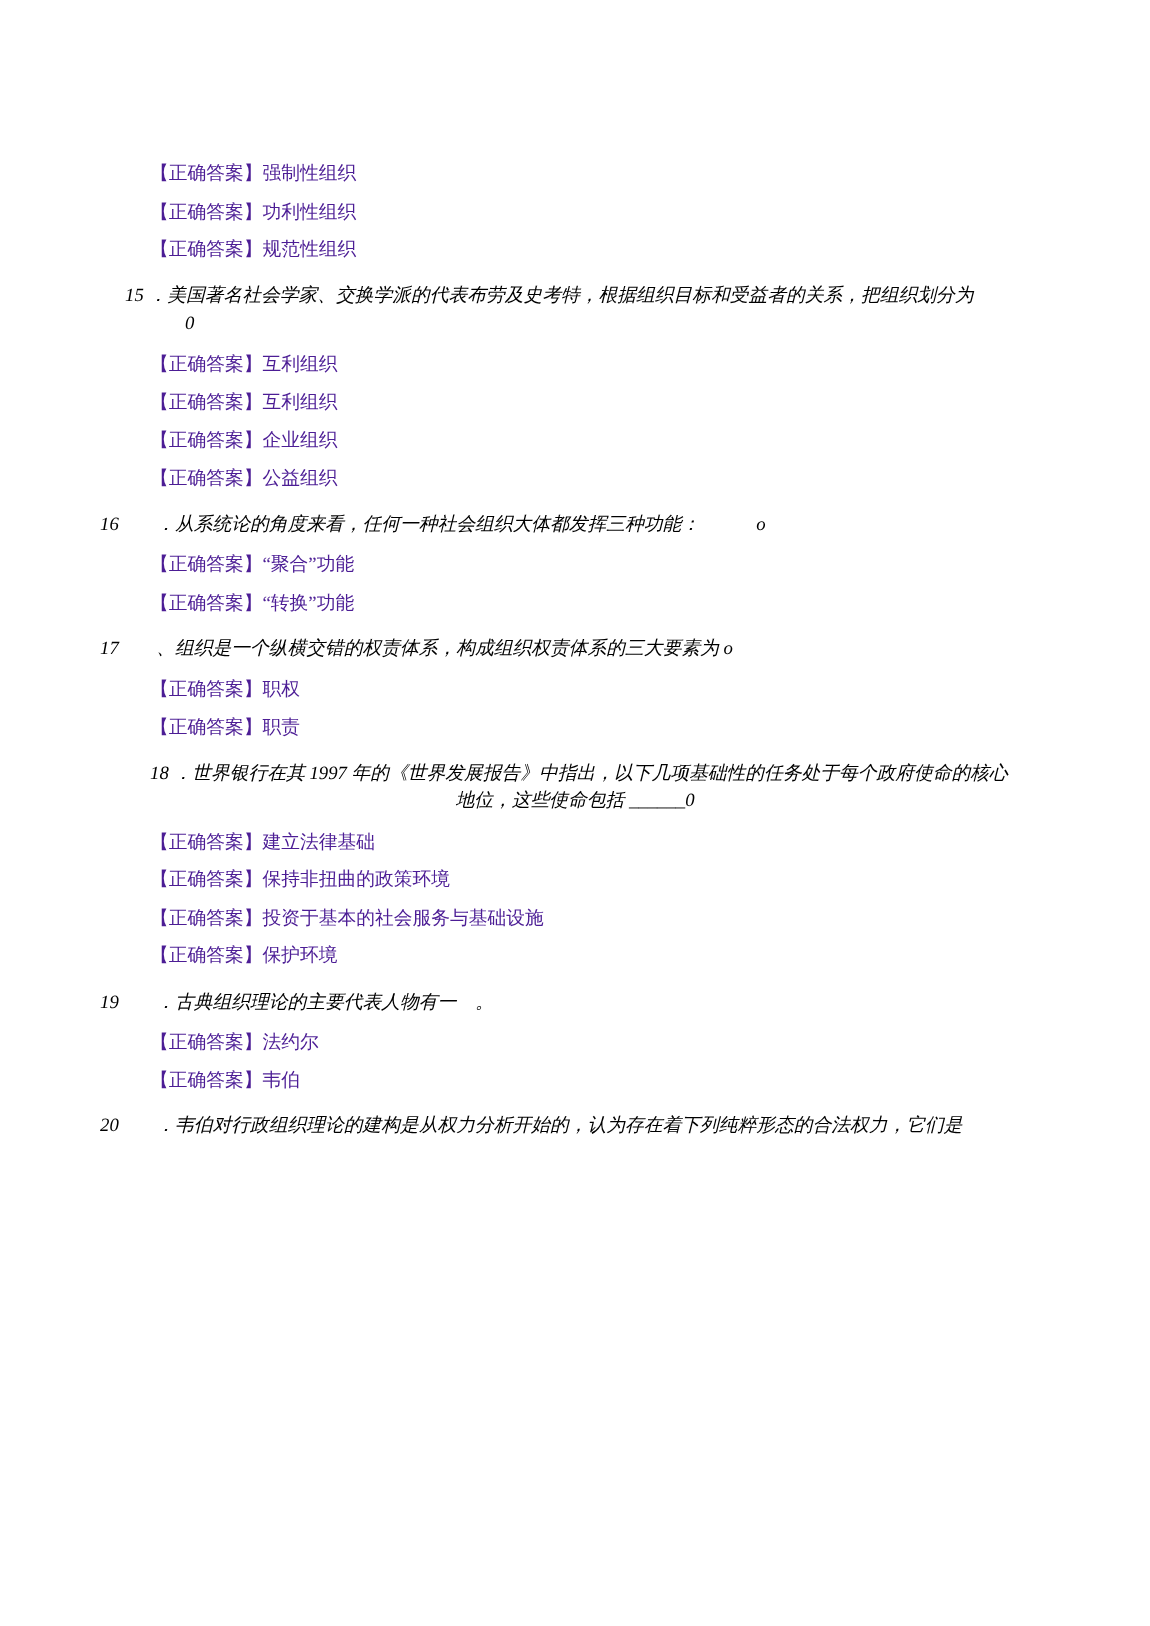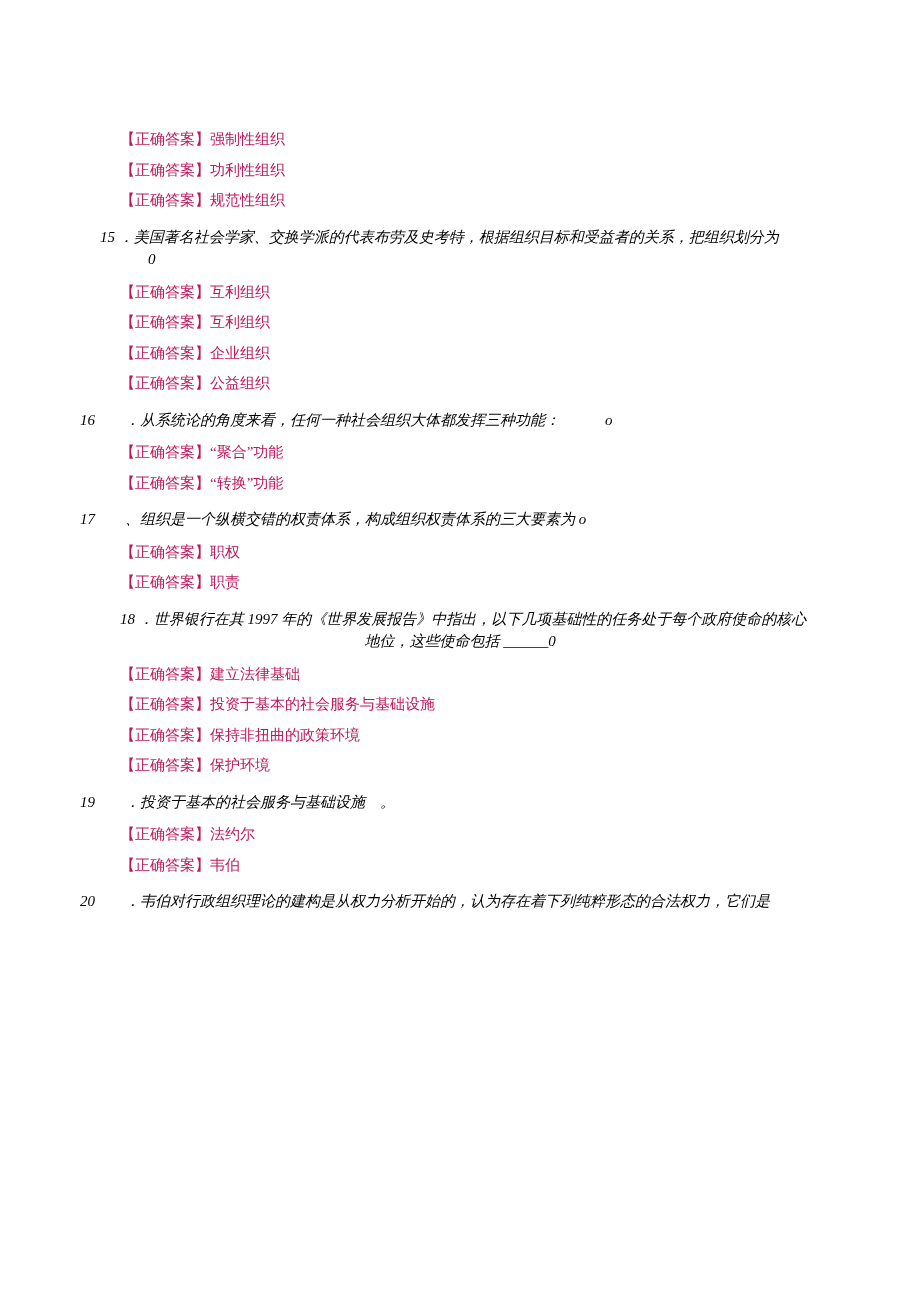--- a/index.html
+++ b/index.html
@@ -11,21 +11,21 @@
     line-height: 1.5;
     color: #000000;
   }
   .page {
     width: 920px;
     min-height: 1301px;
     padding: 120px 80px 0 80px;
     box-sizing: border-box;
   }
   .answer {
-    color: #be185d;
+    color: #4c1d95;
     margin: 8px 0 8px 40px;
   }
   .question {
     color: #000000;
     margin: 14px 0 10px 0;
     font-style: italic;
   }
   .q15 {
     margin-left: 20px;
     text-indent: 0;
@@ -100,31 +100,31 @@
   <div class="question">
     <div class="q18">
       <span>18</span>&nbsp;<span>．世界银行在其 1997 年的《世界发展报告》中指出，以下几项基础性的任务处于每个政府使命的核心</span>
     </div>
     <div class="q18-line2">地位，这些使命包括 ______0</div>
   </div>
   <div class="answer">
     <span>【正确答案】</span><span>建立法律基础</span>
   </div>
   <div class="answer">
-    <span>【正确答案】</span><span>投资于基本的社会服务与基础设施</span>
+    <span>【正确答案】</span><span>保持非扭曲的政策环境</span>
   </div>
   <div class="answer">
-    <span>【正确答案】</span><span>保持非扭曲的政策环境</span>
+    <span>【正确答案】</span><span>投资于基本的社会服务与基础设施</span>
   </div>
   <div class="answer">
     <span>【正确答案】</span><span>保护环境</span>
   </div>
 
   <div class="question q19">
-    <span>19</span>  <span>．投资于基本的社会服务与基础设施 。</span>
+    <span>19</span>  <span>．古典组织理论的主要代表人物有一 。</span>
   </div>
   <div class="answer">
     <span>【正确答案】</span><span>法约尔</span>
   </div>
   <div class="answer">
     <span>【正确答案】</span><span>韦伯</span>
   </div>
 
   <div class="question q20">
     <span>20</span>  <span>．韦伯对行政组织理论的建构是从权力分析开始的，认为存在着下列纯粹形态的合法权力，它们是</span>

